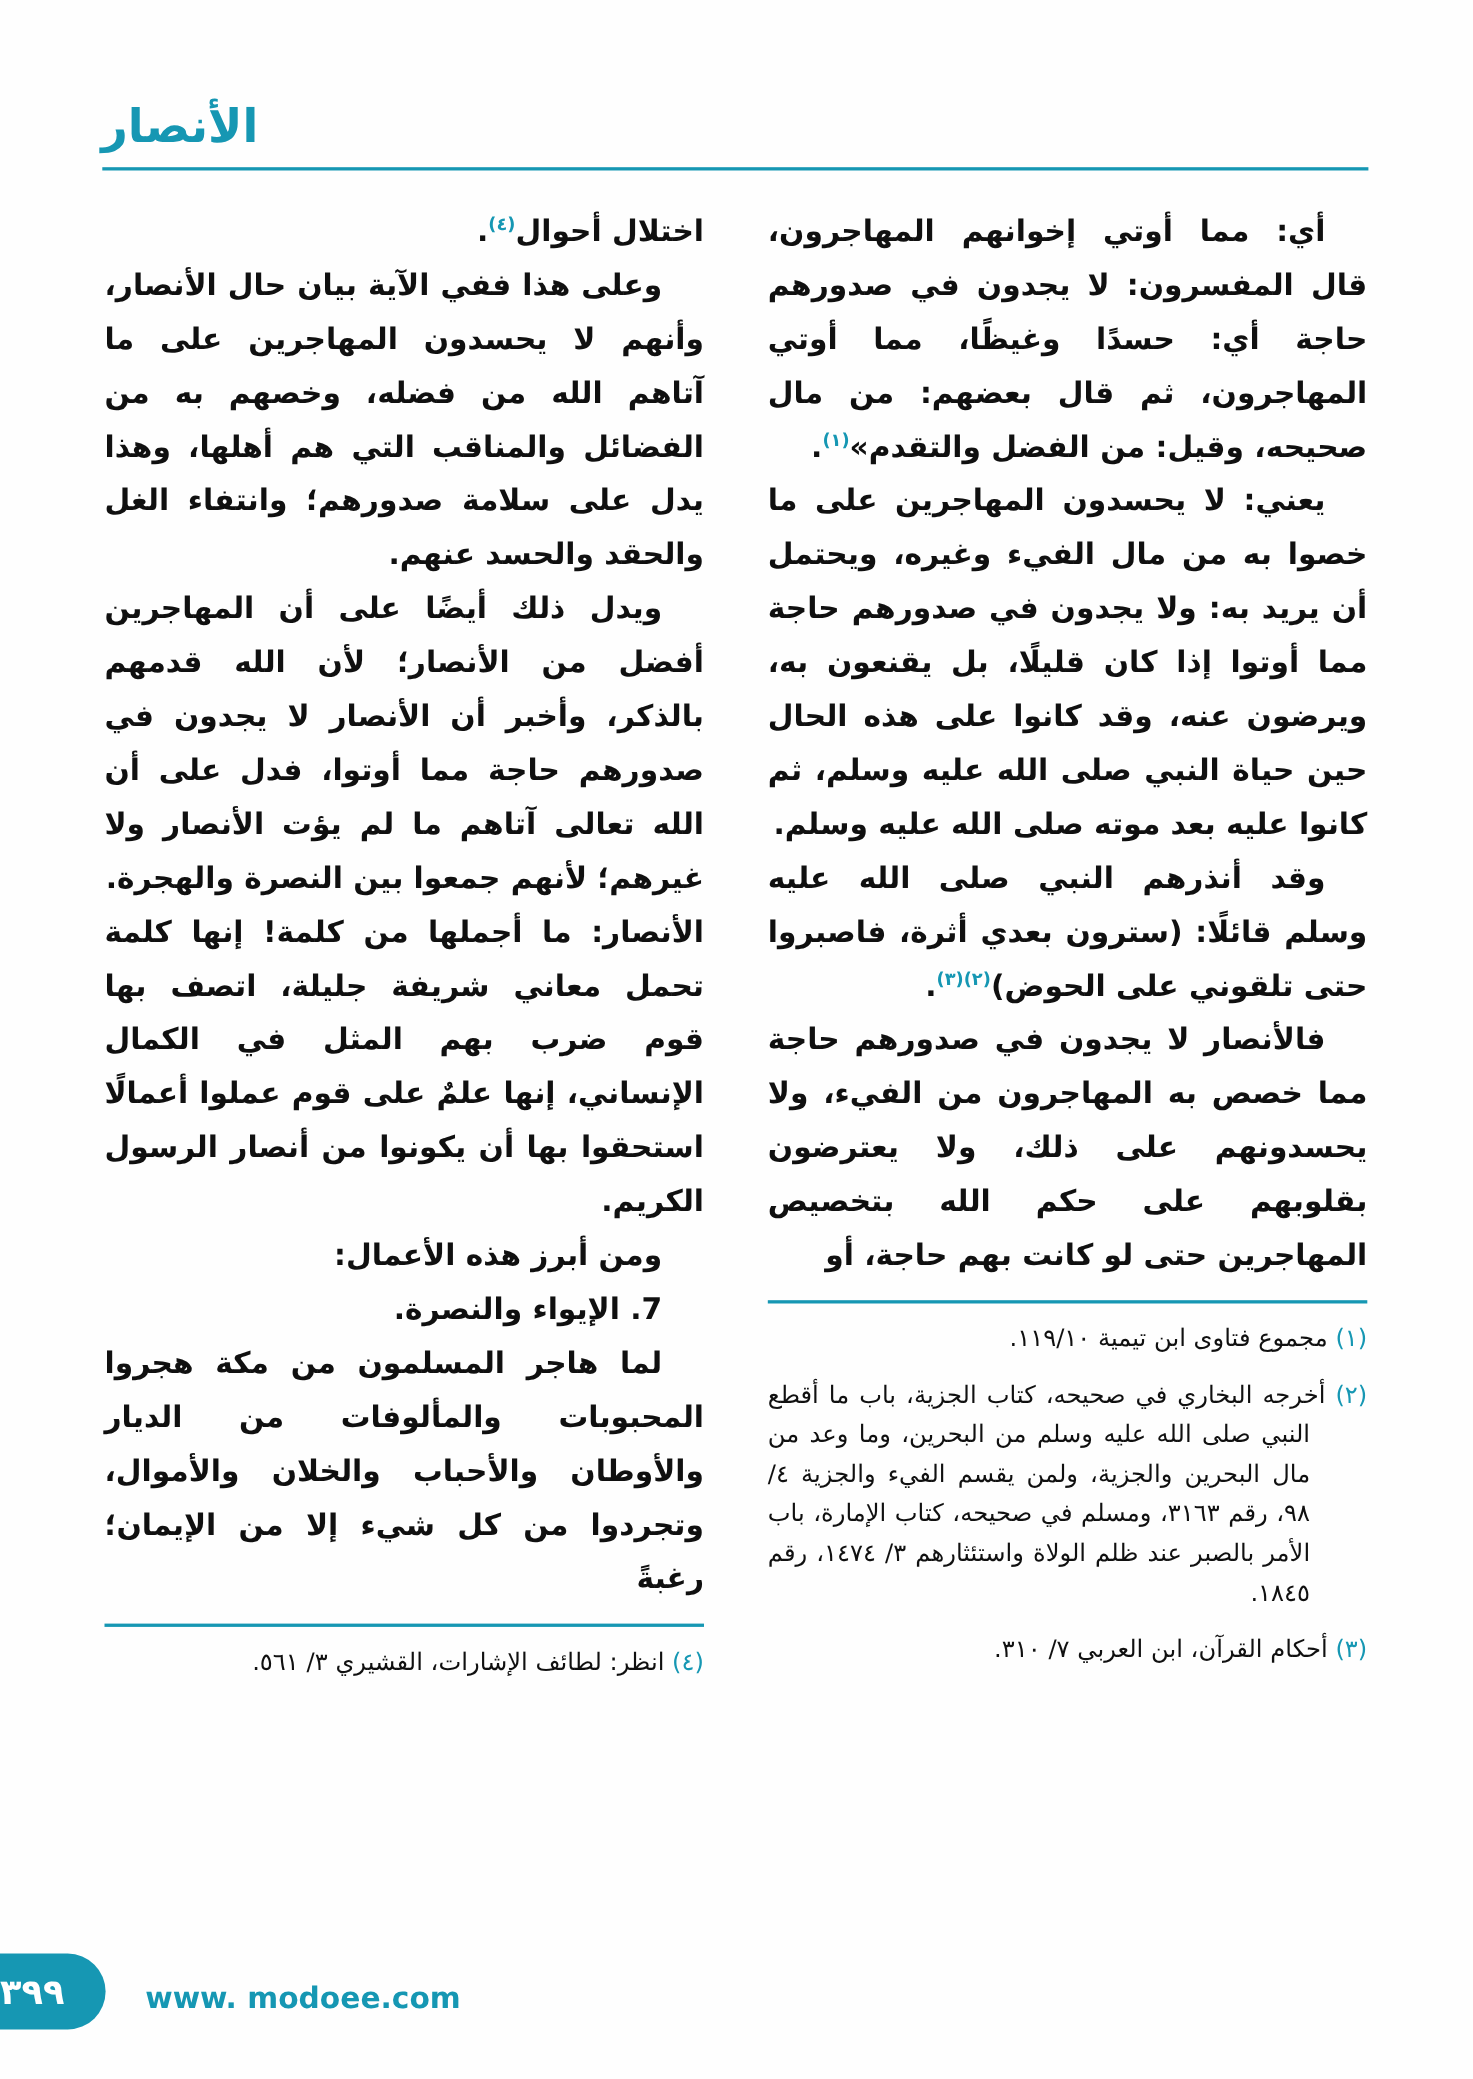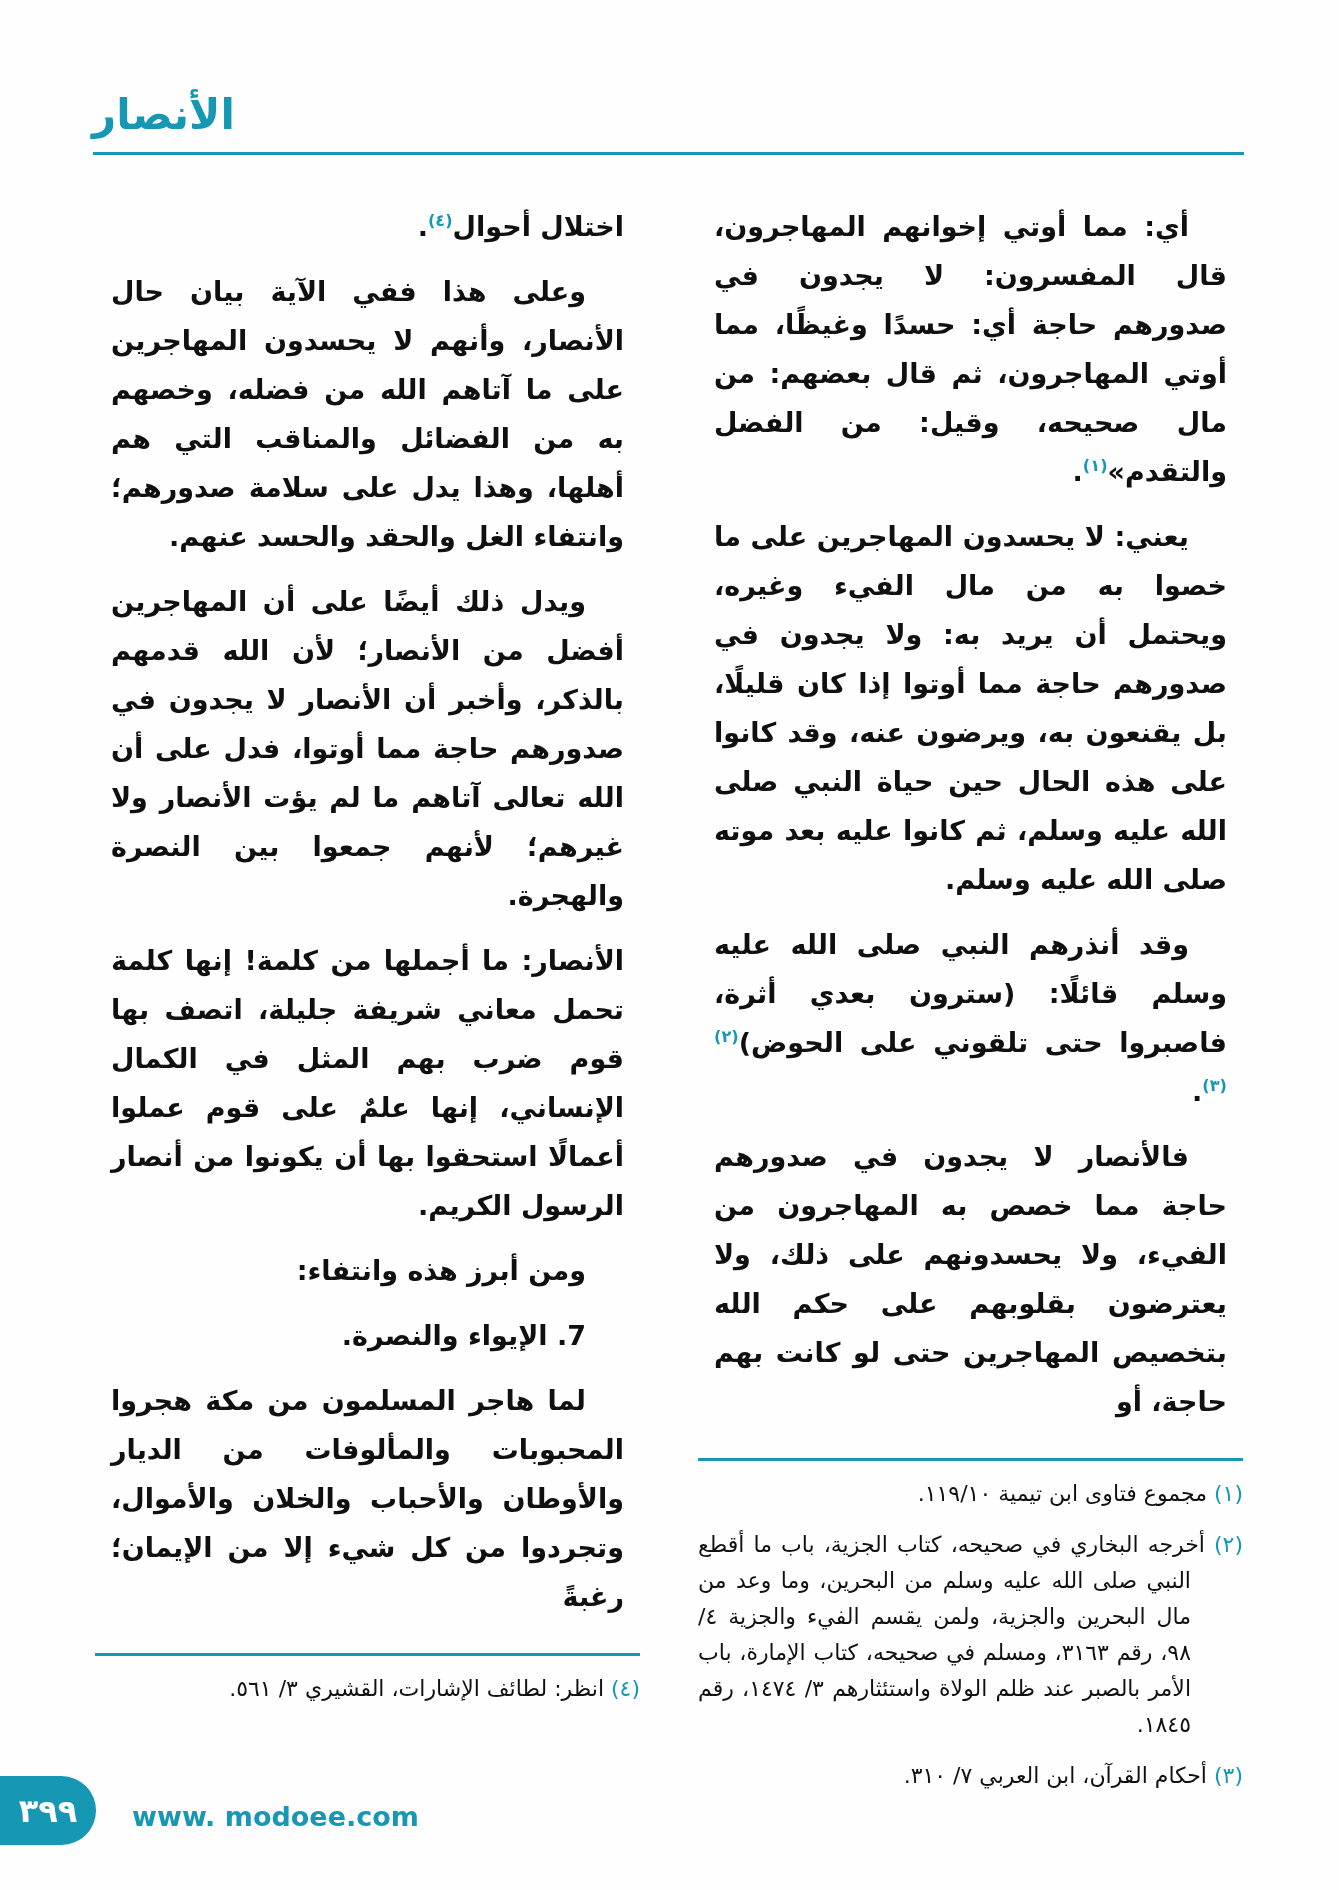--- a/index.html
+++ b/index.html
@@ -53,21 +53,21 @@
   }
 
   .col-body {
     font-size: 27px;
     line-height: 49px;
     font-weight: bold;
     color: #101010;
     text-align: justify;
   }
 
-  .para { margin: 16px; }
+  .para { margin: 0; }
   .para.indent { text-indent: 38px; }
   .para.heading { color: var(--teal); margin: 5px 0; }
 
   .fnref {
     color: var(--teal);
     font-size: 0.60em;
     vertical-align: super;
     font-weight: bold;
     line-height: 0;
   }
@@ -96,21 +96,21 @@
   .page-badge {
     position: absolute;
     left: 0;
     bottom: 45px;
     width: 96px;
     height: 69px;
     background: var(--teal);
     border-radius: 0 35px 35px 0;
     display: flex;
     align-items: center;
-    justify-content: center;
+    justify-content: flex-end;
     color: #ffffff;
     font-size: 32px;
     font-weight: bold;
   }
 
   .website {
     position: absolute;
     left: 132px;
     bottom: 58px;
     direction: ltr;
@@ -147,21 +147,21 @@
           </div>
       </div>
     </section>
 
     <section class="column">
       <div class="col-body">
           <p class="para"><span>اختلال أحوال</span><span class="fnref">(٤)</span><span>.</span></p>
           <p class="para indent"><span>وعلى هذا ففي الآية بيان حال الأنصار، وأنهم لا يحسدون المهاجرين على ما آتاهم الله من فضله، وخصهم به من الفضائل والمناقب التي هم أهلها، وهذا يدل على سلامة صدورهم؛ وانتفاء الغل والحقد والحسد عنهم.</span></p>
           <p class="para indent"><span>ويدل ذلك أيضًا على أن المهاجرين أفضل من الأنصار؛ لأن الله قدمهم بالذكر، وأخبر أن الأنصار لا يجدون في صدورهم حاجة مما أوتوا، فدل على أن الله تعالى آتاهم ما لم يؤت الأنصار ولا غيرهم؛ لأنهم جمعوا بين النصرة والهجرة.</span></p>
           <p class="para"><span>الأنصار: ما أجملها من كلمة! إنها كلمة تحمل معاني شريفة جليلة، اتصف بها قوم ضرب بهم المثل في الكمال الإنساني، إنها علمٌ على قوم عملوا أعمالًا استحقوا بها أن يكونوا من أنصار الرسول الكريم.</span></p>
-          <p class="para indent"><span>ومن أبرز هذه وانتفاء:</span></p>
+          <p class="para indent"><span>ومن أبرز هذه الأعمال:</span></p>
           <p class="para indent"><span>7. الإيواء والنصرة.</span></p>
           <p class="para indent"><span>لما هاجر المسلمون من مكة هجروا المحبوبات والمألوفات من الديار والأوطان والأحباب والخلان والأموال، وتجردوا من كل شيء إلا من الإيمان؛ رغبةً</span></p>
         </div>
       <div class="footnotes-wrap">
         <div class="fn-rule"></div>
         <div class="footnotes">
             <div class="footnote"><span class="fn-marker">(٤)</span> انظر: لطائف الإشارات، القشيري ٣/ ٥٦١.</div>
           </div>
       </div>
     </section>

